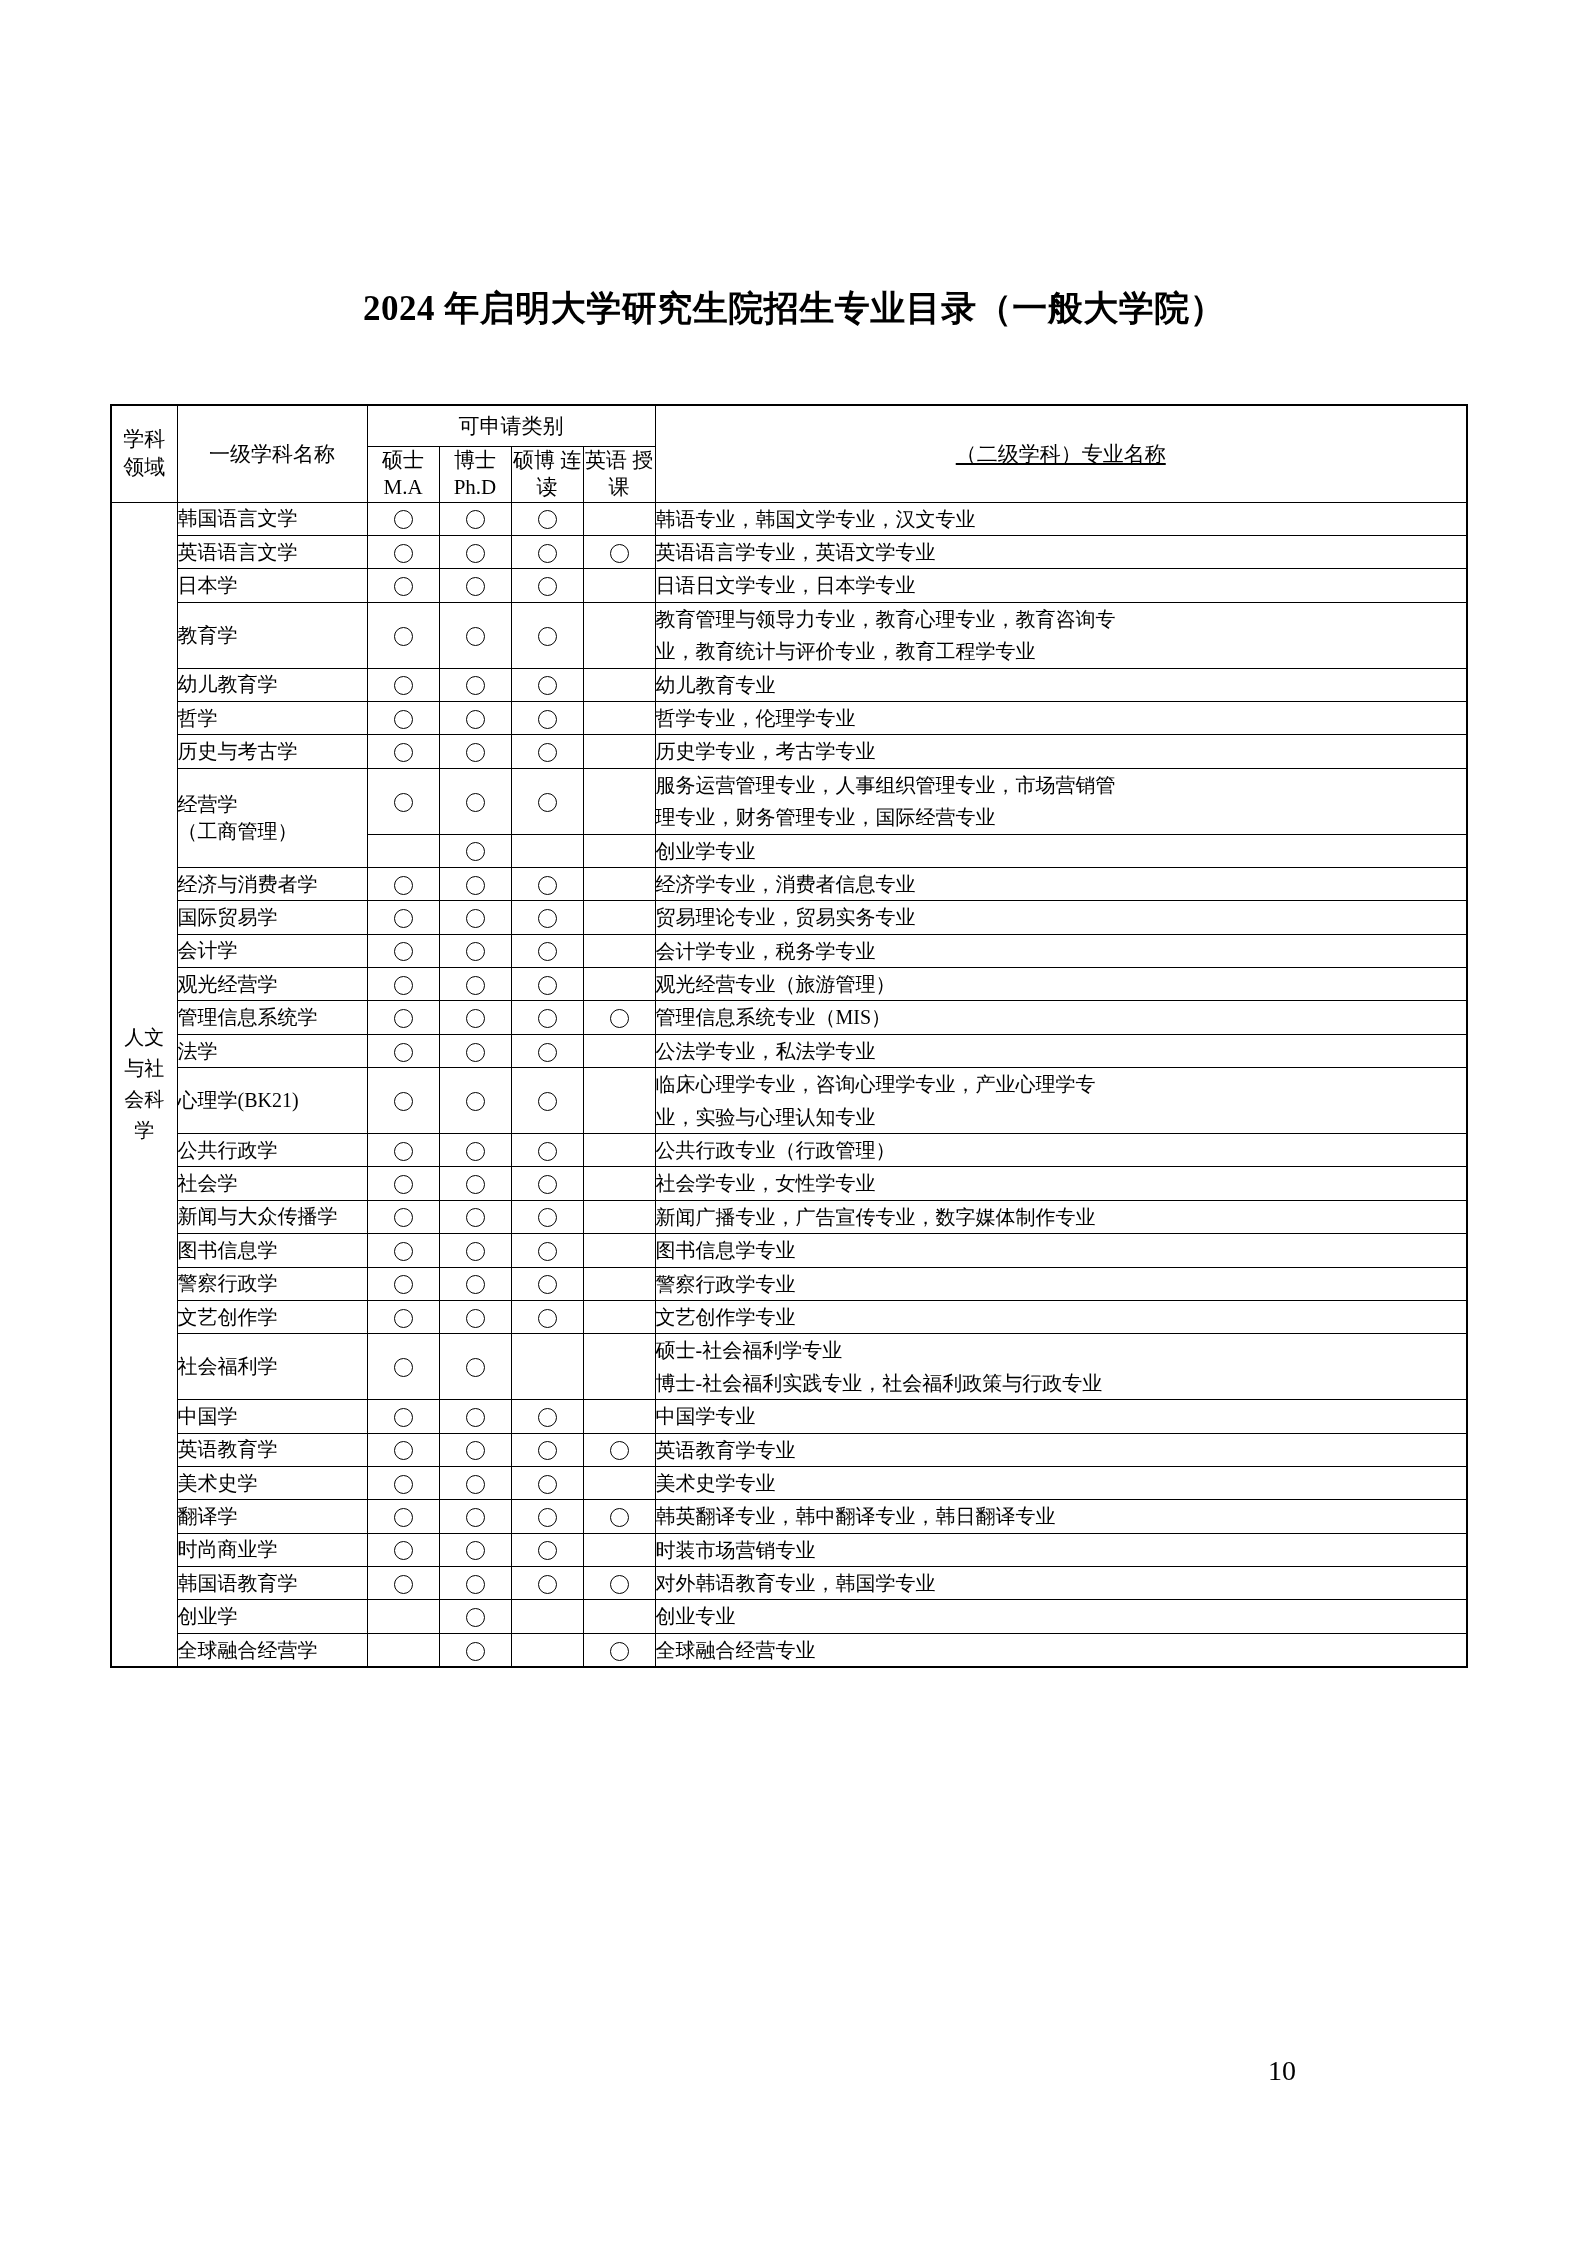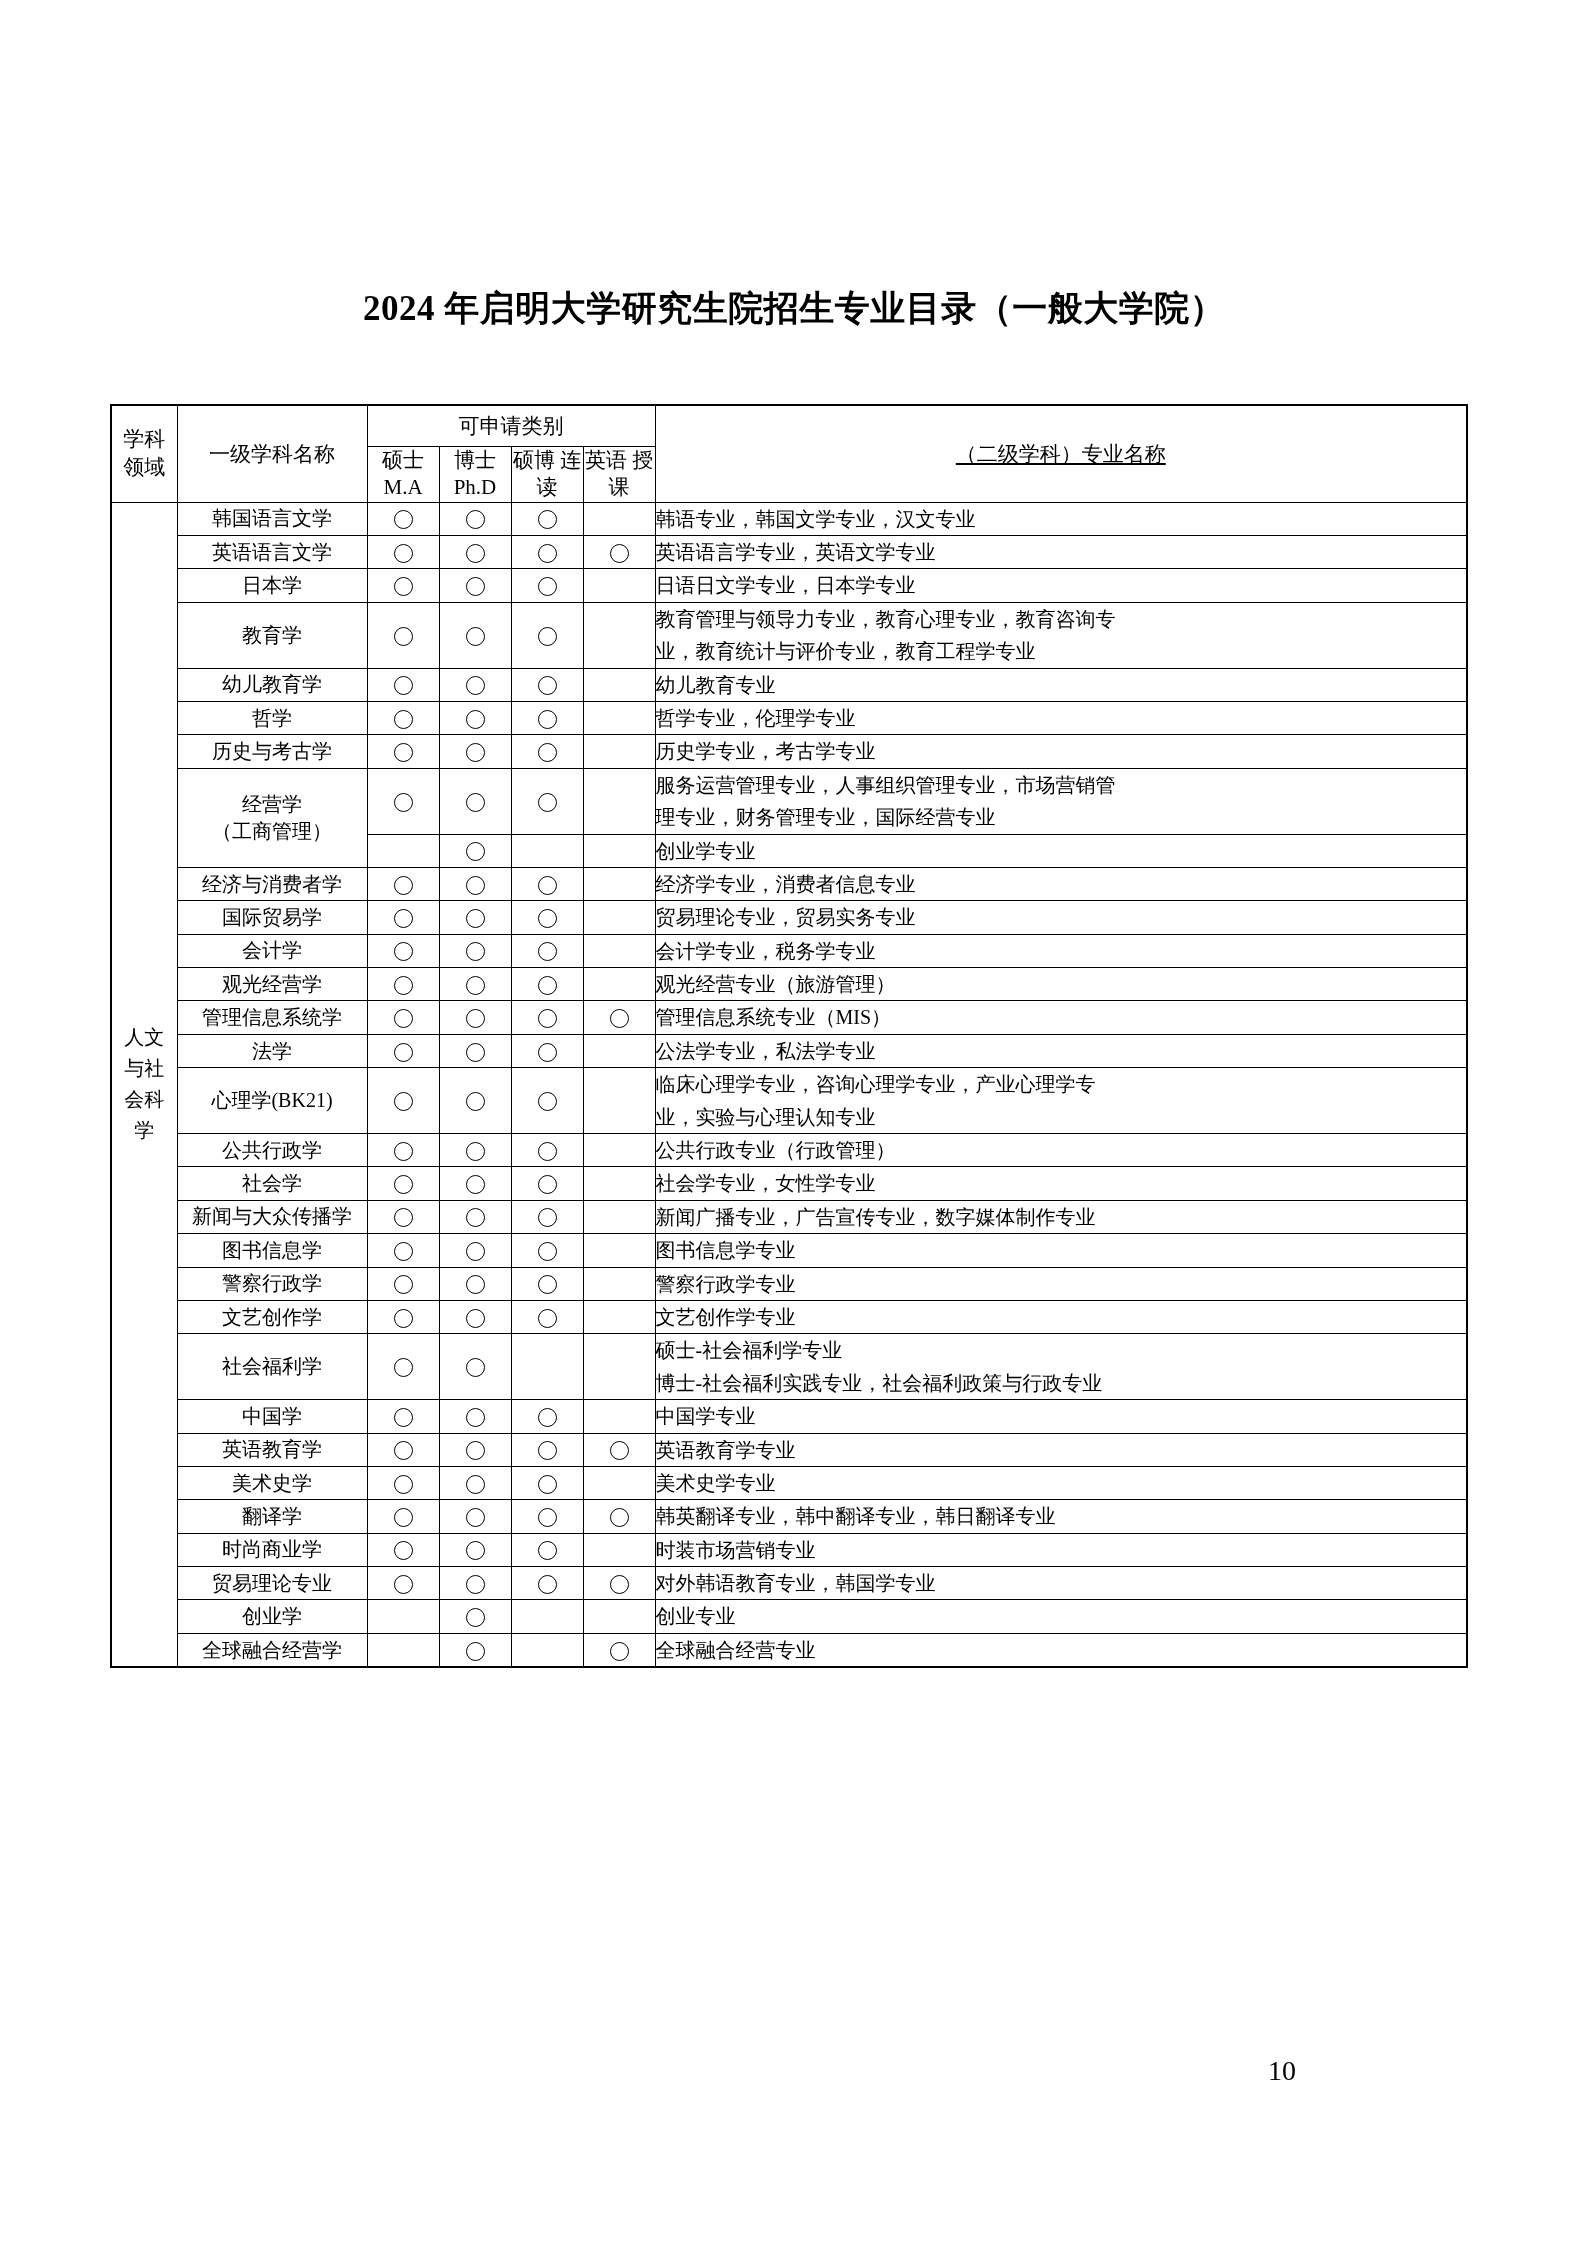--- a/index.html
+++ b/index.html
@@ -98,21 +98,20 @@
     text-align: center;
     vertical-align: top;
     padding-top: 6px;
     line-height: 1.55;
     font-size: 21px;
     word-break: break-all;
   }
   .field-cell .stack { display: block; }
 
   .major-cell {
-    text-align: center;
     padding: 7px 2px;
     font-size: 21px;
     line-height: 1.35;
   }
   .major-cell .l2 { display: block; }
 
   .mark-cell {
     text-align: center;
     font-size: 19px;
     font-family: "DejaVu Sans", "Liberation Sans", sans-serif;
@@ -535,21 +534,21 @@
             <td class="mark-cell"><span class="mark" title="○"></span></td>
             <td class="mark-cell"><span class="mark" title="○"></span></td>
             <td class="mark-cell"><span class="mark" title="○"></span></td>
             <td class="mark-cell"></td>
             <td class="sub-cell">
               <span class="ln">时装市场营销专业</span>
             </td>
           </tr>
           <tr>
             <td class="major-cell">
-              <span class="l2">贸易理论专业</span>
+              <span class="l2">韩国语教育学</span>
             </td>
             <td class="mark-cell"><span class="mark" title="○"></span></td>
             <td class="mark-cell"><span class="mark" title="○"></span></td>
             <td class="mark-cell"><span class="mark" title="○"></span></td>
             <td class="mark-cell"><span class="mark" title="○"></span></td>
             <td class="sub-cell">
               <span class="ln">对外韩语教育专业，韩国学专业</span>
             </td>
           </tr>
           <tr>

